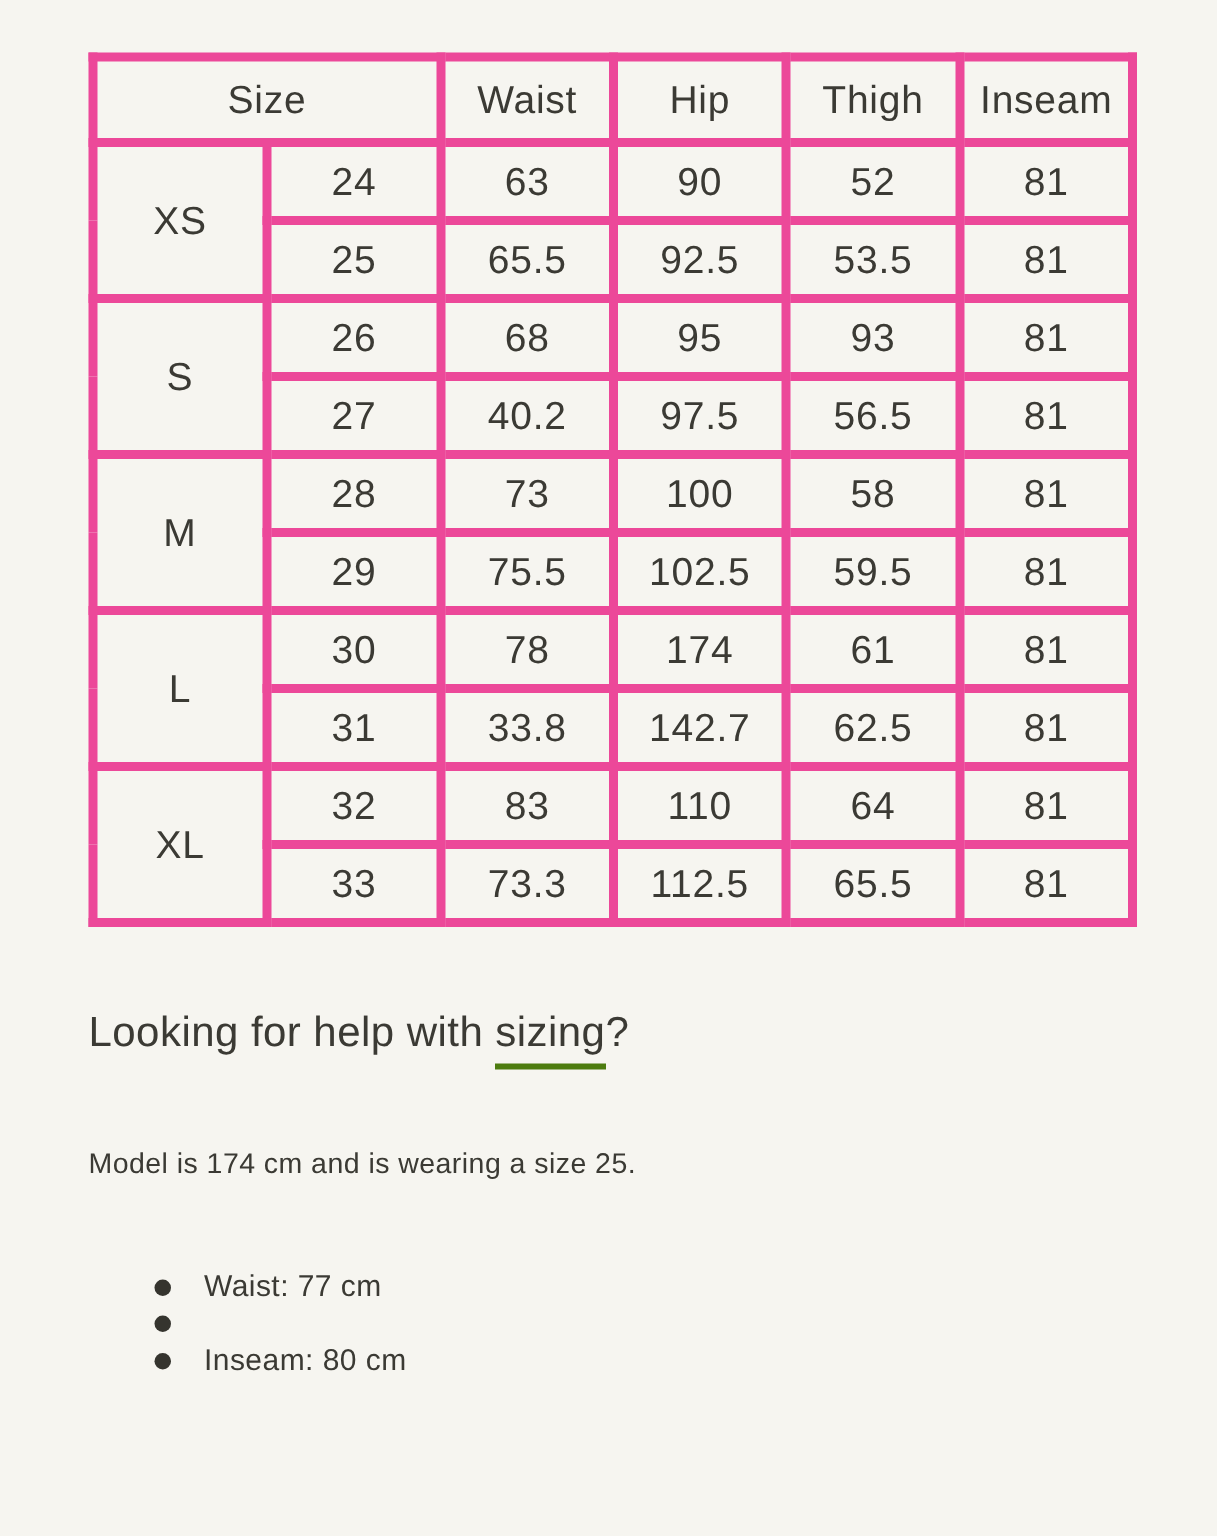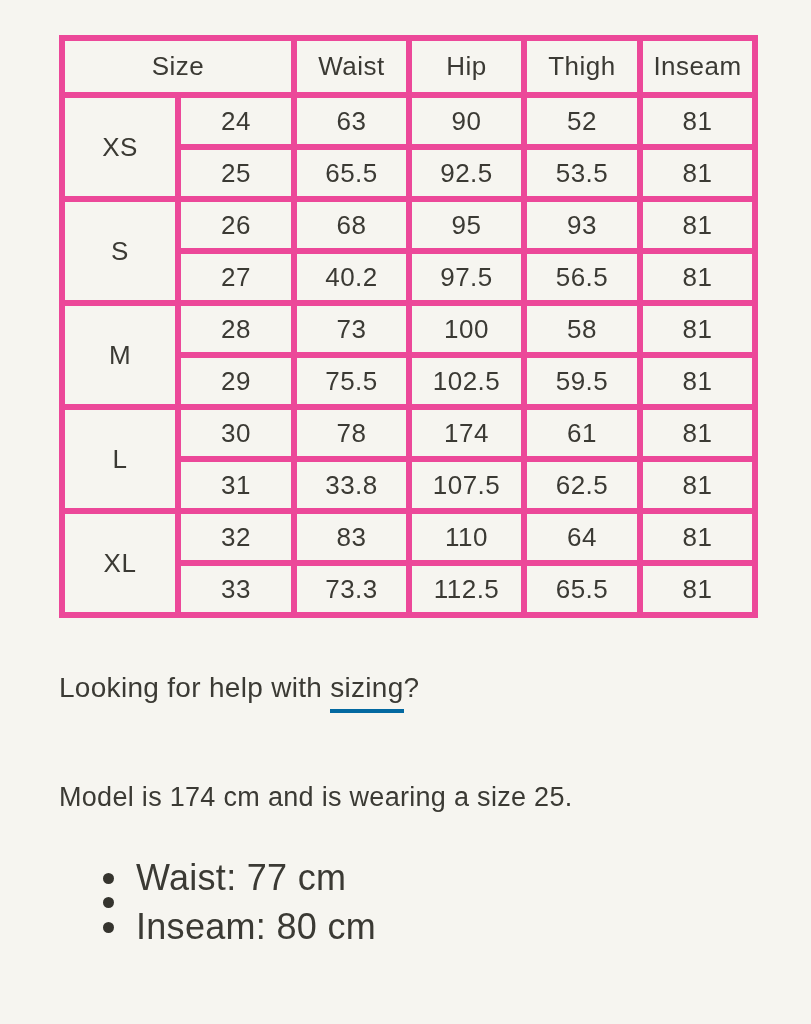--- a/index.html
+++ b/index.html
@@ -38,43 +38,43 @@
   table.size-table td { height: 52px; }
 
   
   .help-line {
     margin-top: 54px;
     font-size: 28px;
     letter-spacing: 0.3px;
   }
   .sizing-link {
     display: inline-block;
-    border-bottom: 4px solid #0369a1;
+    border-bottom: 4px solid #4d7c0f;
     padding-bottom: 5px;
     cursor: pointer;
   }
 
   
   .model-paragraph {
-    margin-top: 64px;
-    font-size: 27px;
+    margin-top: 44px;
+    font-size: 19px;
     line-height: 40px;
     letter-spacing: 0.3px;
   }
 
   
   ul.dimensions-list {
     margin-top: 42px;
     list-style: none;
   }
   ul.dimensions-list li {
     display: flex;
     align-items: center;
     padding-left: 44px;
-    font-size: 36px;
+    font-size: 20px;
     line-height: 38px;
     letter-spacing: 0.3px;
   }
   .bullet-dot {
     width: 11px;
     height: 11px;
     border-radius: 50%;
     background: #35342e;
     margin-right: 22px;
     flex: 0 0 auto;
@@ -157,21 +157,21 @@
         <td rowspan="2">L</td>
         <td>30</td>
         <td>78</td>
         <td>174</td>
         <td>61</td>
         <td>81</td>
       </tr>
       <tr>
         <td>31</td>
         <td>33.8</td>
-        <td>107.5</td>
+        <td>142.7</td>
         <td>62.5</td>
         <td>81</td>
       </tr>
 
       <tr>
         <td rowspan="2">XL</td>
         <td>32</td>
         <td>83</td>
         <td>110</td>
         <td>64</td>

